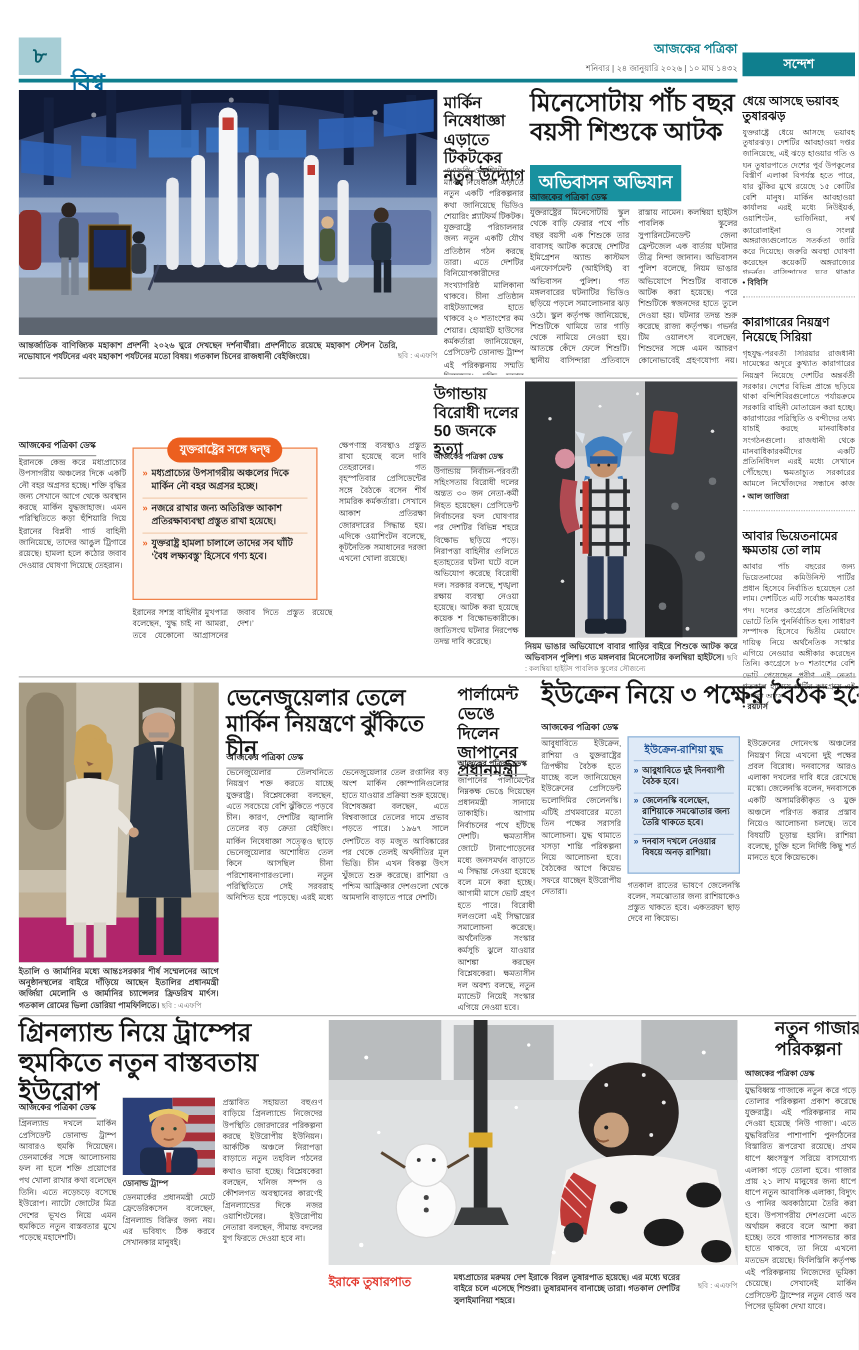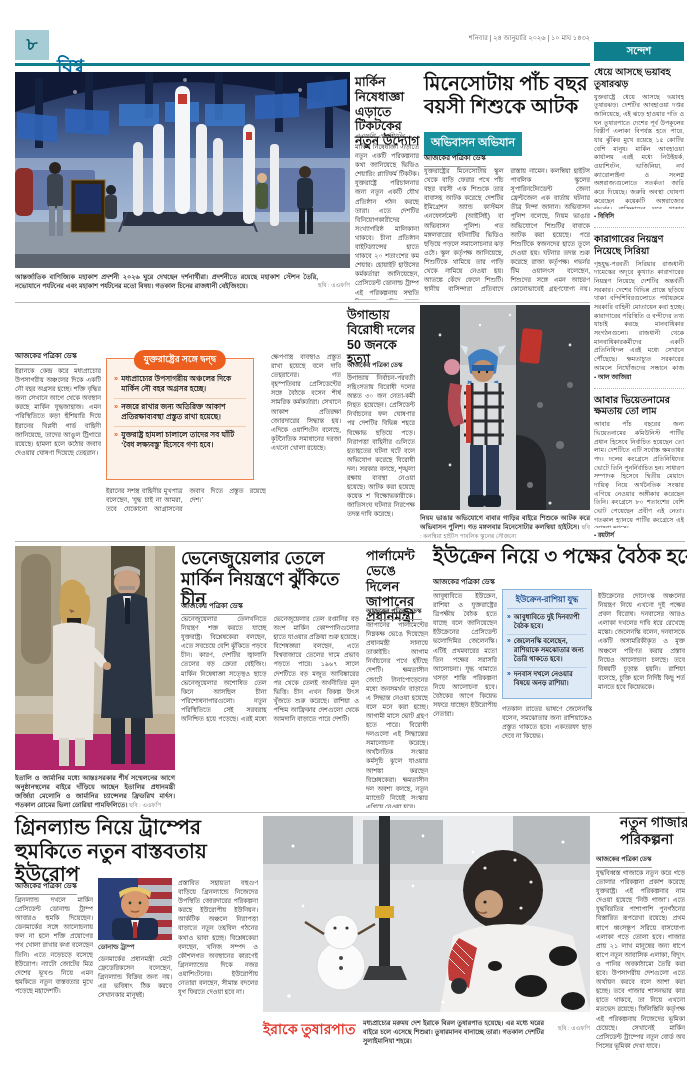--- a/index.html
+++ b/index.html
@@ -22,26 +22,26 @@
   
   #pagenum { background:#a6cdd5; color:#0b606d; font-size:17px; font-weight:bold;
     display:flex; align-items:center; justify-content:center; }
   #masthead-name { font-size:10px; font-weight:bold; color:#0f7f8e; }
   #masthead-date { font-size:6.6px; color:#555; margin-top:1px; }
   #header-rule { background:#0f7f8e; height:3px; }
 
   
   #sandesh-head { background:#0f7f8e; color:#fff; font-size:10px; font-weight:bold;
     height:19px; display:flex; align-items:center; justify-content:center; }
-  .sd-title { font-size:9.5px; font-weight:bold; line-height:1.25; color:#111; margin:5px 0 3px; }
+  .sd-title { font-size:9.5px; font-weight:bold; line-height:1.25; color:#111; margin:15px 0 3px; }
   .sd-body { font-size:6.2px; line-height:1.4; text-align:justify; color:#2a2a2a; overflow:hidden; }
   .sd-src { font-size:6.2px; font-weight:bold; color:#222; margin-top:2px; }
   .sd-div { border-top:1px dotted #b9b9b9; margin:5px 0 0; }
 
-  .kicker { display:inline-block; background:#18919f; color:#fff; font-size:11px;
+  .kicker { display:inline-block; background:#18919f; color:#fff; font-size:14px;
     font-weight:bold; padding:2px 7px 3px; }
 
   
   .fact-orange { border:1.5px solid #f0824a; background:#fdf2e9; padding:12px 7px 4px; position:relative; }
   .fact-orange .pill { position:absolute; top:-9px; left:50%; transform:translateX(-50%);
     background:#ec5f1f; color:#fff; font-size:9px; font-weight:bold; padding:2px 10px 3px;
     border-radius:10px; white-space:nowrap; }
   .fo-item { font-size:7.4px; font-weight:600; line-height:1.35; text-align:left;
     padding:3px 0 4px; border-bottom:1px solid #f2cdb0; display:flex; gap:3px; }
   .fo-item:last-child { border-bottom:none; }
@@ -49,31 +49,32 @@
 
   
   .fact-blue { border:1px solid #8fb4d9; background:#dfeaf7; padding:3px 4px 2px; }
   .fact-blue .fb-head { font-size:8.2px; font-weight:bold; color:#1c4f93; text-align:center;
     border-bottom:1px solid #aec7e4; padding-bottom:2px; margin-bottom:2px; }
   .fb-item { font-size:6.8px; font-weight:600; line-height:1.32; padding:2px 0 3px;
     border-bottom:1px solid #bed2ea; display:flex; gap:3px; }
   .fb-item:last-child { border-bottom:none; }
   .fb-mark { color:#1c4f93; font-weight:bold; }
 
-  .red-label { color:#e23b30; font-size:14px; font-weight:bold; }
+  .red-label { color:#e23b30; font-size:10px; font-weight:bold; }
   .two-col { column-count:2; column-gap:7px; }
 </style>
 </head>
 <body>
 
 <div id="page">
 
   <div id="pagenum" class="abs" style="left:15px; top:30px; width:34px; height:30px;">৮</div>
   <div class="abs" style="left:57px; top:52px; font-size:19px; font-weight:bold; color:#0369a1;">বিশ্ব</div>
   <div class="abs" style="left:330px; top:31px; width:260px; text-align:right;">
+    <div id="masthead-name">আজকের পত্রিকা</div>
     <div id="masthead-date">শনিবার | ২৪ জানুয়ারি ২০২৬ | ১০ মাঘ ১৪৩২</div>
   </div>
   <div id="header-rule" class="abs" style="left:15px; top:63px; width:575px;"></div>
 
   <div class="abs" style="left:594px; top:42px; width:90px; height:506px;">
     <div id="sandesh-head">সন্দেশ</div>
 
     <div>
       <div class="sd-title">ধেয়ে আসছে ভয়াবহ তুষারঝড়</div>
       <div class="sd-body" style="height:116px;">যুক্তরাষ্ট্রে ধেয়ে আসছে ভয়াবহ তুষারঝড়। দেশটির আবহাওয়া দপ্তর জানিয়েছে, এই ঝড়ে হাওয়ার গতি ও ঘন তুষারপাতে দেশের পূর্ব উপকূলের বিস্তীর্ণ এলাকা বিপর্যস্ত হতে পারে, যার ঝুঁকির মুখে রয়েছে ১৫ কোটির বেশি মানুষ। মার্কিন আবহাওয়া কার্যালয় এরই মধ্যে নিউইয়র্ক, ওয়াশিংটন, ভার্জিনিয়া, নর্থ ক্যারোলাইনা ও সংলগ্ন অঙ্গরাজ্যগুলোতে সতর্কতা জারি করে দিয়েছে। জরুরি অবস্থা ঘোষণা করেছেন কয়েকটি অঙ্গরাজ্যের গভর্নর। বাসিন্দাদের ঘরে থাকার পরামর্শ দেওয়া হয়েছে।</div>

